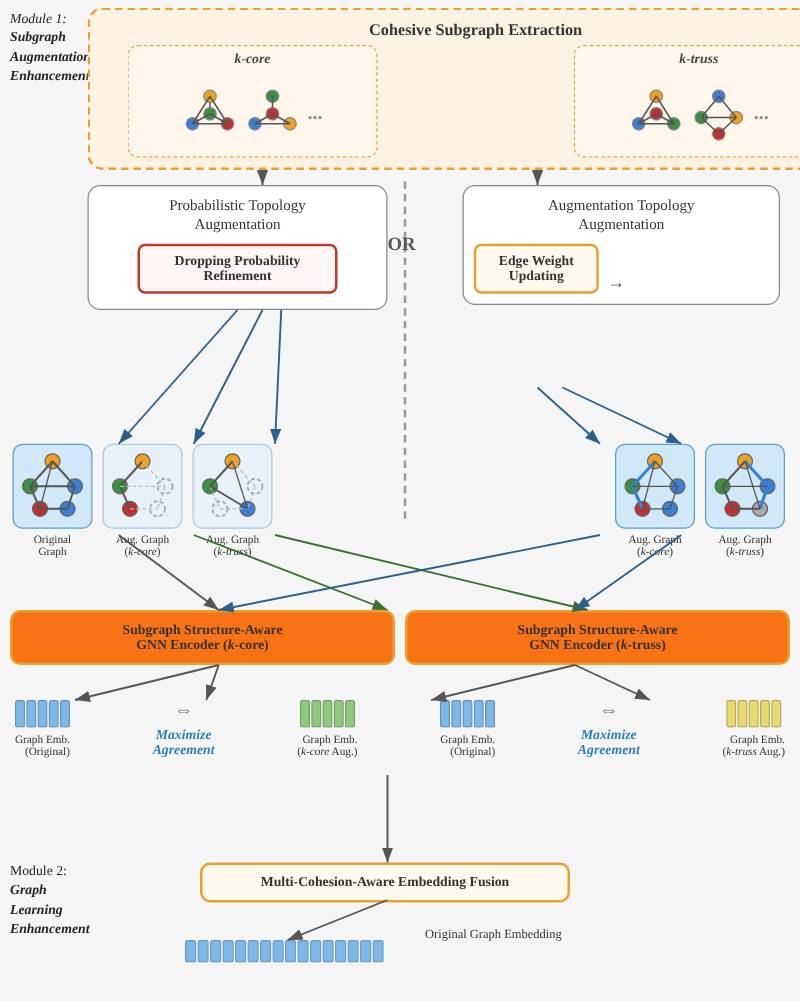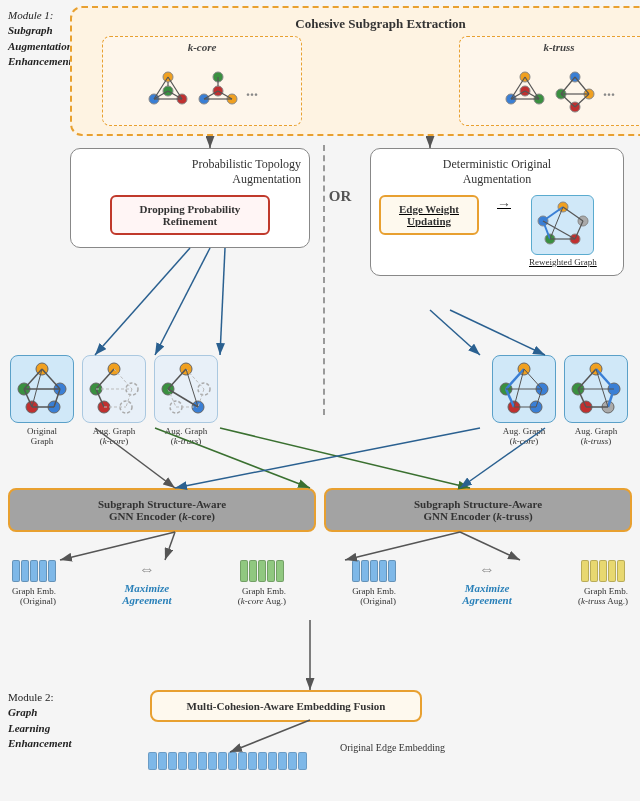--- a/index.html
+++ b/index.html
@@ -140,21 +140,21 @@
     .prob-box {
       width: 240px;
       border: 1.5px solid #888;
       border-radius: 10px;
       background: #fff;
       padding: 8px;
       position: relative;
     }
 
     .prob-title {
-      text-align: right;
+      text-align: center;
       font-size: 12px;
       font-weight: normal;
       color: #333;
       margin-bottom: 8px;
     }
 
     .dropping-box {
       border: 2px solid #c0392b;
       border-radius: 6px;
       background: #fff5f5;
@@ -165,21 +165,21 @@
       color: #333;
       margin: 4px auto;
       width: 160px;
     }
 
     
     .or-label {
       width: 60px;
       display: flex;
       align-items: center;
-      justify-content: center;
+      justify-content: flex-start;
       font-size: 15px;
       font-weight: bold;
       color: #555;
       padding-top: 40px;
     }
 
     
     .det-box {
       flex: 1;
       border: 1.5px solid #888;
@@ -205,23 +205,22 @@
       text-align: center;
       font-size: 11px;
       font-weight: bold;
       color: #333;
       width: 100px;
       display: inline-block;
     }
 
     .det-inner {
       display: flex;
-      align-items: flex-start;
-      gap: 18px;
-      text-decoration: underline;
+      align-items: flex-end;
+      gap: 7px;
     }
 
     .reweighted-label {
       font-size: 9px;
       color: #333;
       text-align: center;
       margin-top: 2px;
     }
 
     
@@ -255,21 +254,21 @@
       top: 488px;
       width: 624px;
       display: flex;
       gap: 8px;
       justify-content: space-between;
     }
 
     .encoder-box {
       border: 2px solid #e8a030;
       border-radius: 8px;
-      background: #a3a3a3;
+      background: #f97316;
       padding: 8px 12px;
       text-align: center;
       font-size: 11px;
       font-weight: bold;
       color: #333;
       flex: 1;
     }
 
     
     .emb-row {
@@ -323,23 +322,23 @@
       left: 8px;
       top: 690px;
       font-size: 11px;
       line-height: 1.4;
       color: #222;
       width: 70px;
     }
 
     .fusion-box {
       position: absolute;
-      left: 150px;
+      left: 160px;
       top: 690px;
-      width: 272px;
+      width: 296px;
       border: 2px solid #e8a030;
       border-radius: 8px;
       background: #fef9ee;
       padding: 8px 16px;
       text-align: center;
       font-size: 11px;
       font-weight: bold;
       color: #333;
     }
 
@@ -462,49 +461,30 @@
         <span>Refinement</span>
       </div>
     </div>
 
     <div class="or-label">
       <span>OR</span>
     </div>
 
     <div class="det-box" style="margin-right:8px;">
       <div class="det-title">
-        <span>Deterministic Original</span><br>
+        <span>Augmentation Topology</span><br>
         <span>Augmentation</span>
       </div>
       <div class="det-inner">
         <div class="edge-weight-box">
           <span>Edge Weight</span><br>
           <span>Updating</span>
         </div>
         <div style="font-size:14px; color:#555;">→</div>
 
-        <div style="display:flex; flex-direction:column; align-items:center;">
-          <div style="background:#d0e8f8; border-radius:6px; border:1.5px solid #5aabcf; padding:3px;">
-            <svg width="55" height="48">
-              <circle cx="28" cy="8" r="5" fill="#f0a020" stroke="#888" stroke-width="1"></circle>
-              <circle cx="8" cy="22" r="5" fill="#3a7fd5" stroke="#888" stroke-width="1"></circle>
-              <circle cx="48" cy="22" r="5" fill="#aaaaaa" stroke="#888" stroke-width="1"></circle>
-              <circle cx="15" cy="40" r="5" fill="#3a9040" stroke="#888" stroke-width="1"></circle>
-              <circle cx="40" cy="40" r="5" fill="#c03030" stroke="#888" stroke-width="1"></circle>
-              <line x1="28" y1="8" x2="8" y2="22" stroke="#3a7fd5" stroke-width="2"></line>
-              <line x1="28" y1="8" x2="48" y2="22" stroke="#555" stroke-width="1.2"></line>
-              <line x1="8" y1="22" x2="15" y2="40" stroke="#3a7fd5" stroke-width="2"></line>
-              <line x1="8" y1="22" x2="40" y2="40" stroke="#555" stroke-width="1.2"></line>
-              <line x1="48" y1="22" x2="40" y2="40" stroke="#555" stroke-width="1.2"></line>
-              <line x1="15" y1="40" x2="40" y2="40" stroke="#555" stroke-width="1.2"></line>
-              <line x1="28" y1="8" x2="15" y2="40" stroke="#555" stroke-width="1"></line>
-            </svg>
-          </div>
-          <div class="reweighted-label">Reweighted Graph</div>
-        </div>
       </div>
     </div>
   </div>
 
   <div style="position:absolute; left:8px; top:355px; width:624px; display:flex; gap:6px; align-items:flex-end;">
 
     <div class="graph-item" style="margin-left:2px;">
       <div class="graph-box-blue">
         <svg width="56" height="56">
           <circle cx="28" cy="10" r="6" fill="#f0a020" stroke="#666" stroke-width="1"></circle>
@@ -679,21 +659,21 @@
   <div class="module2-label">
     <span>Module 2:</span><br>
     <strong><em><span>Graph Learning</span><br>
     <span>Enhancement</span></em></strong>
   </div>
 
   <div class="fusion-box">
     <span>Multi-Cohesion-Aware Embedding Fusion</span>
   </div>
 
-  <div style="position:absolute; left:340px; top:742px; font-size:10px; color:#333; white-space:nowrap;">Original Edge Embedding</div>
+  <div style="position:absolute; left:340px; top:742px; font-size:10px; color:#333; white-space:nowrap;">Original Graph Embedding</div>
 
   <div style="position:absolute; left:148px; top:752px; display:flex; gap:1px;">
     <div style="width:9px;height:18px;background:#7eb8e8;border-radius:2px;border:1px solid rgba(0,0,0,0.15);"></div>
     <div style="width:9px;height:18px;background:#7eb8e8;border-radius:2px;border:1px solid rgba(0,0,0,0.15);"></div>
     <div style="width:9px;height:18px;background:#7eb8e8;border-radius:2px;border:1px solid rgba(0,0,0,0.15);"></div>
     <div style="width:9px;height:18px;background:#7eb8e8;border-radius:2px;border:1px solid rgba(0,0,0,0.15);"></div>
     <div style="width:9px;height:18px;background:#7eb8e8;border-radius:2px;border:1px solid rgba(0,0,0,0.15);"></div>
     <div style="width:9px;height:18px;background:#7eb8e8;border-radius:2px;border:1px solid rgba(0,0,0,0.15);"></div>
     <div style="width:9px;height:18px;background:#7eb8e8;border-radius:2px;border:1px solid rgba(0,0,0,0.15);"></div>
     <div style="width:9px;height:18px;background:#7eb8e8;border-radius:2px;border:1px solid rgba(0,0,0,0.15);"></div>

